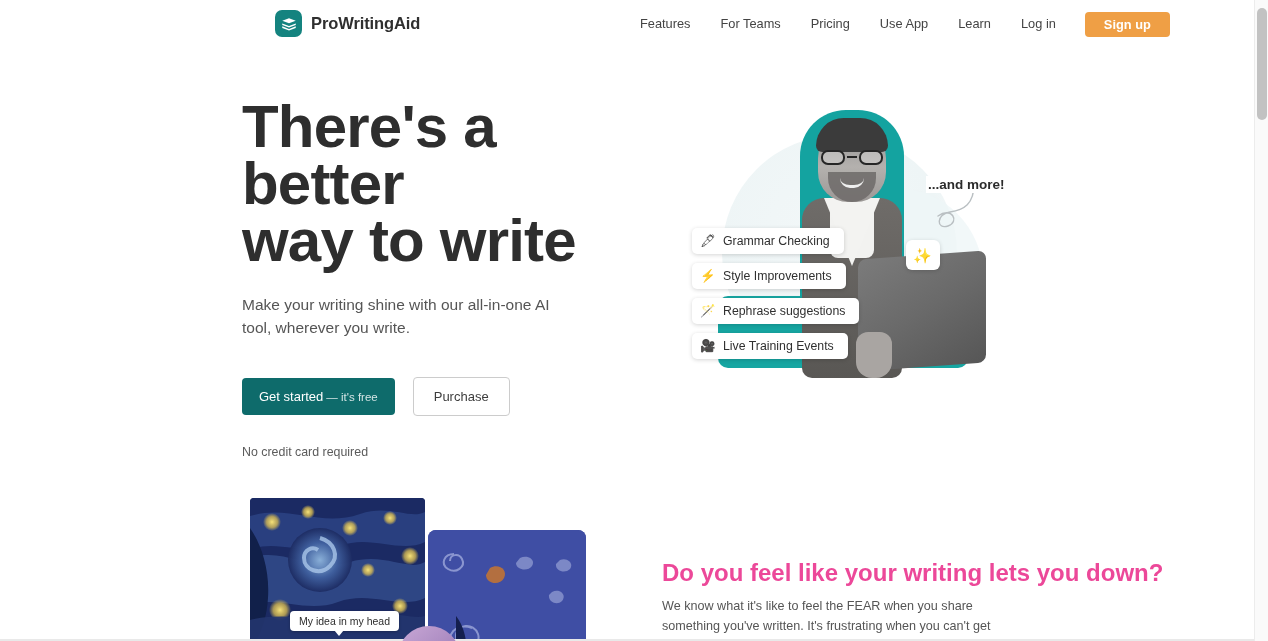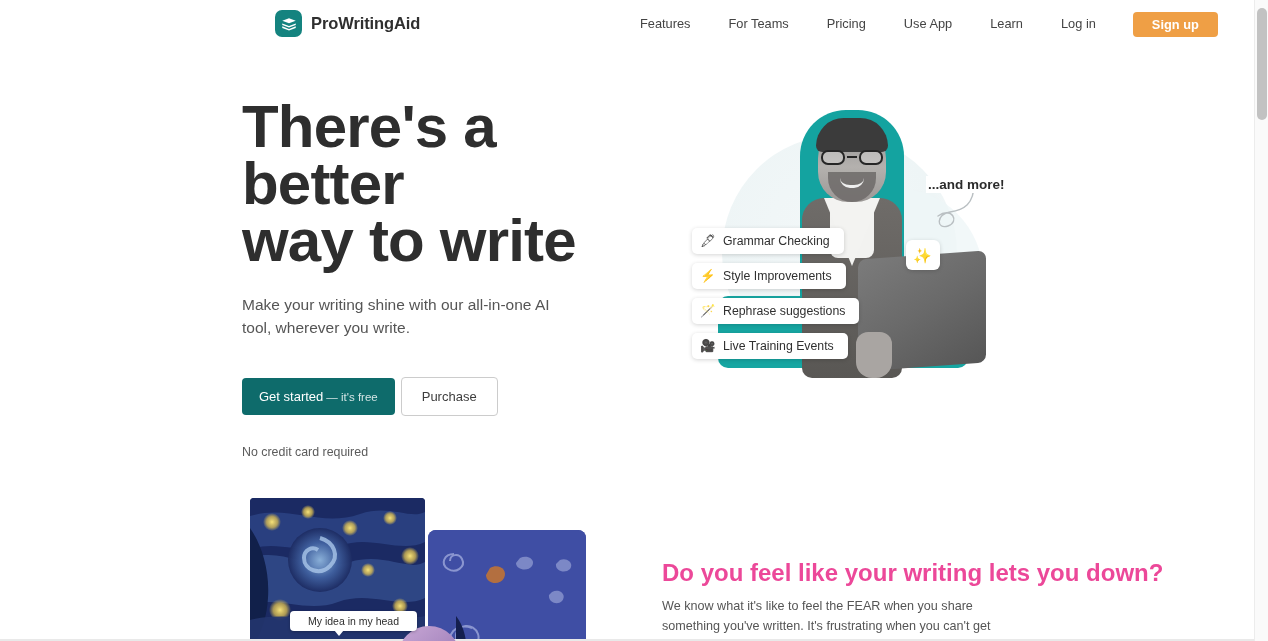--- a/index.html
+++ b/index.html
@@ -37,21 +37,21 @@
     flex: none;
   }
   .brand-mark svg { display: block; }
   .brand-name {
     font-size: 16.5px; font-weight: bold; color: #2f2f2f;
     letter-spacing: -0.1px; white-space: nowrap;
   }
 
   .nav {
     position: absolute; left: 600px; top: 0; height: 48px;
-    display: flex; align-items: center; gap: 12px;
+    display: flex; align-items: center; gap: 4px;
   }
   .nav-link {
     font-size: 12.8px; color: #444444; text-decoration: none;
     padding: 0 13px; white-space: nowrap; line-height: 48px;
   }
   .nav-link:first-child { padding-left: 7px; }
   .nav-cta {
     margin-left: 12px;
     background: #ef9f45;
     color: #ffffff;
@@ -69,21 +69,21 @@
   .hero-title {
     font-size: 60px; line-height: 57px; font-weight: bold;
     color: #2e2e2e; letter-spacing: -0.8px;
   }
   .hero-sub {
     margin-top: 24px;
     font-size: 15.5px; line-height: 23px; color: #555555;
     width: 330px;
   }
   .hero-actions {
-    margin-top: 38px; display: flex; align-items: center; gap: 6px;
+    margin-top: 38px; display: flex; align-items: center; gap: 18px;
   }
   .btn-primary {
     background: #0e6b6b; color: #ffffff;
     border: none; border-radius: 4px;
     padding: 11px 17px;
     font-size: 13px; cursor: pointer;
     font-family: "Liberation Sans", sans-serif;
     white-space: nowrap;
   }
   .btn-primary .free { opacity: .82; font-size: 11.5px; margin-left: 3px; }
@@ -233,21 +233,21 @@
     position: absolute; left: 178px; top: 32px;
     width: 158px; height: 128px;
     border-radius: 8px;
     overflow: hidden;
     background: #3b4aa0;
   }
   .art-card-1 svg, .art-card-2 svg { display: block; }
   .idea-tag {
     position: absolute; left: 40px; top: 113px;
     background: #ffffff; border-radius: 4px;
-    padding: 4px 18px;
+    padding: 4px 9px;
     font-size: 10.5px; color: #2d2d2d; white-space: nowrap;
     box-shadow: 0 1px 3px rgba(0,0,0,.25);
     z-index: 4;
   }
   .idea-tag:after {
     content: ""; position: absolute; left: 44px; bottom: -5px;
     border-left: 5px solid transparent; border-right: 5px solid transparent;
     border-top: 6px solid #ffffff;
   }
   .circle-frag {

